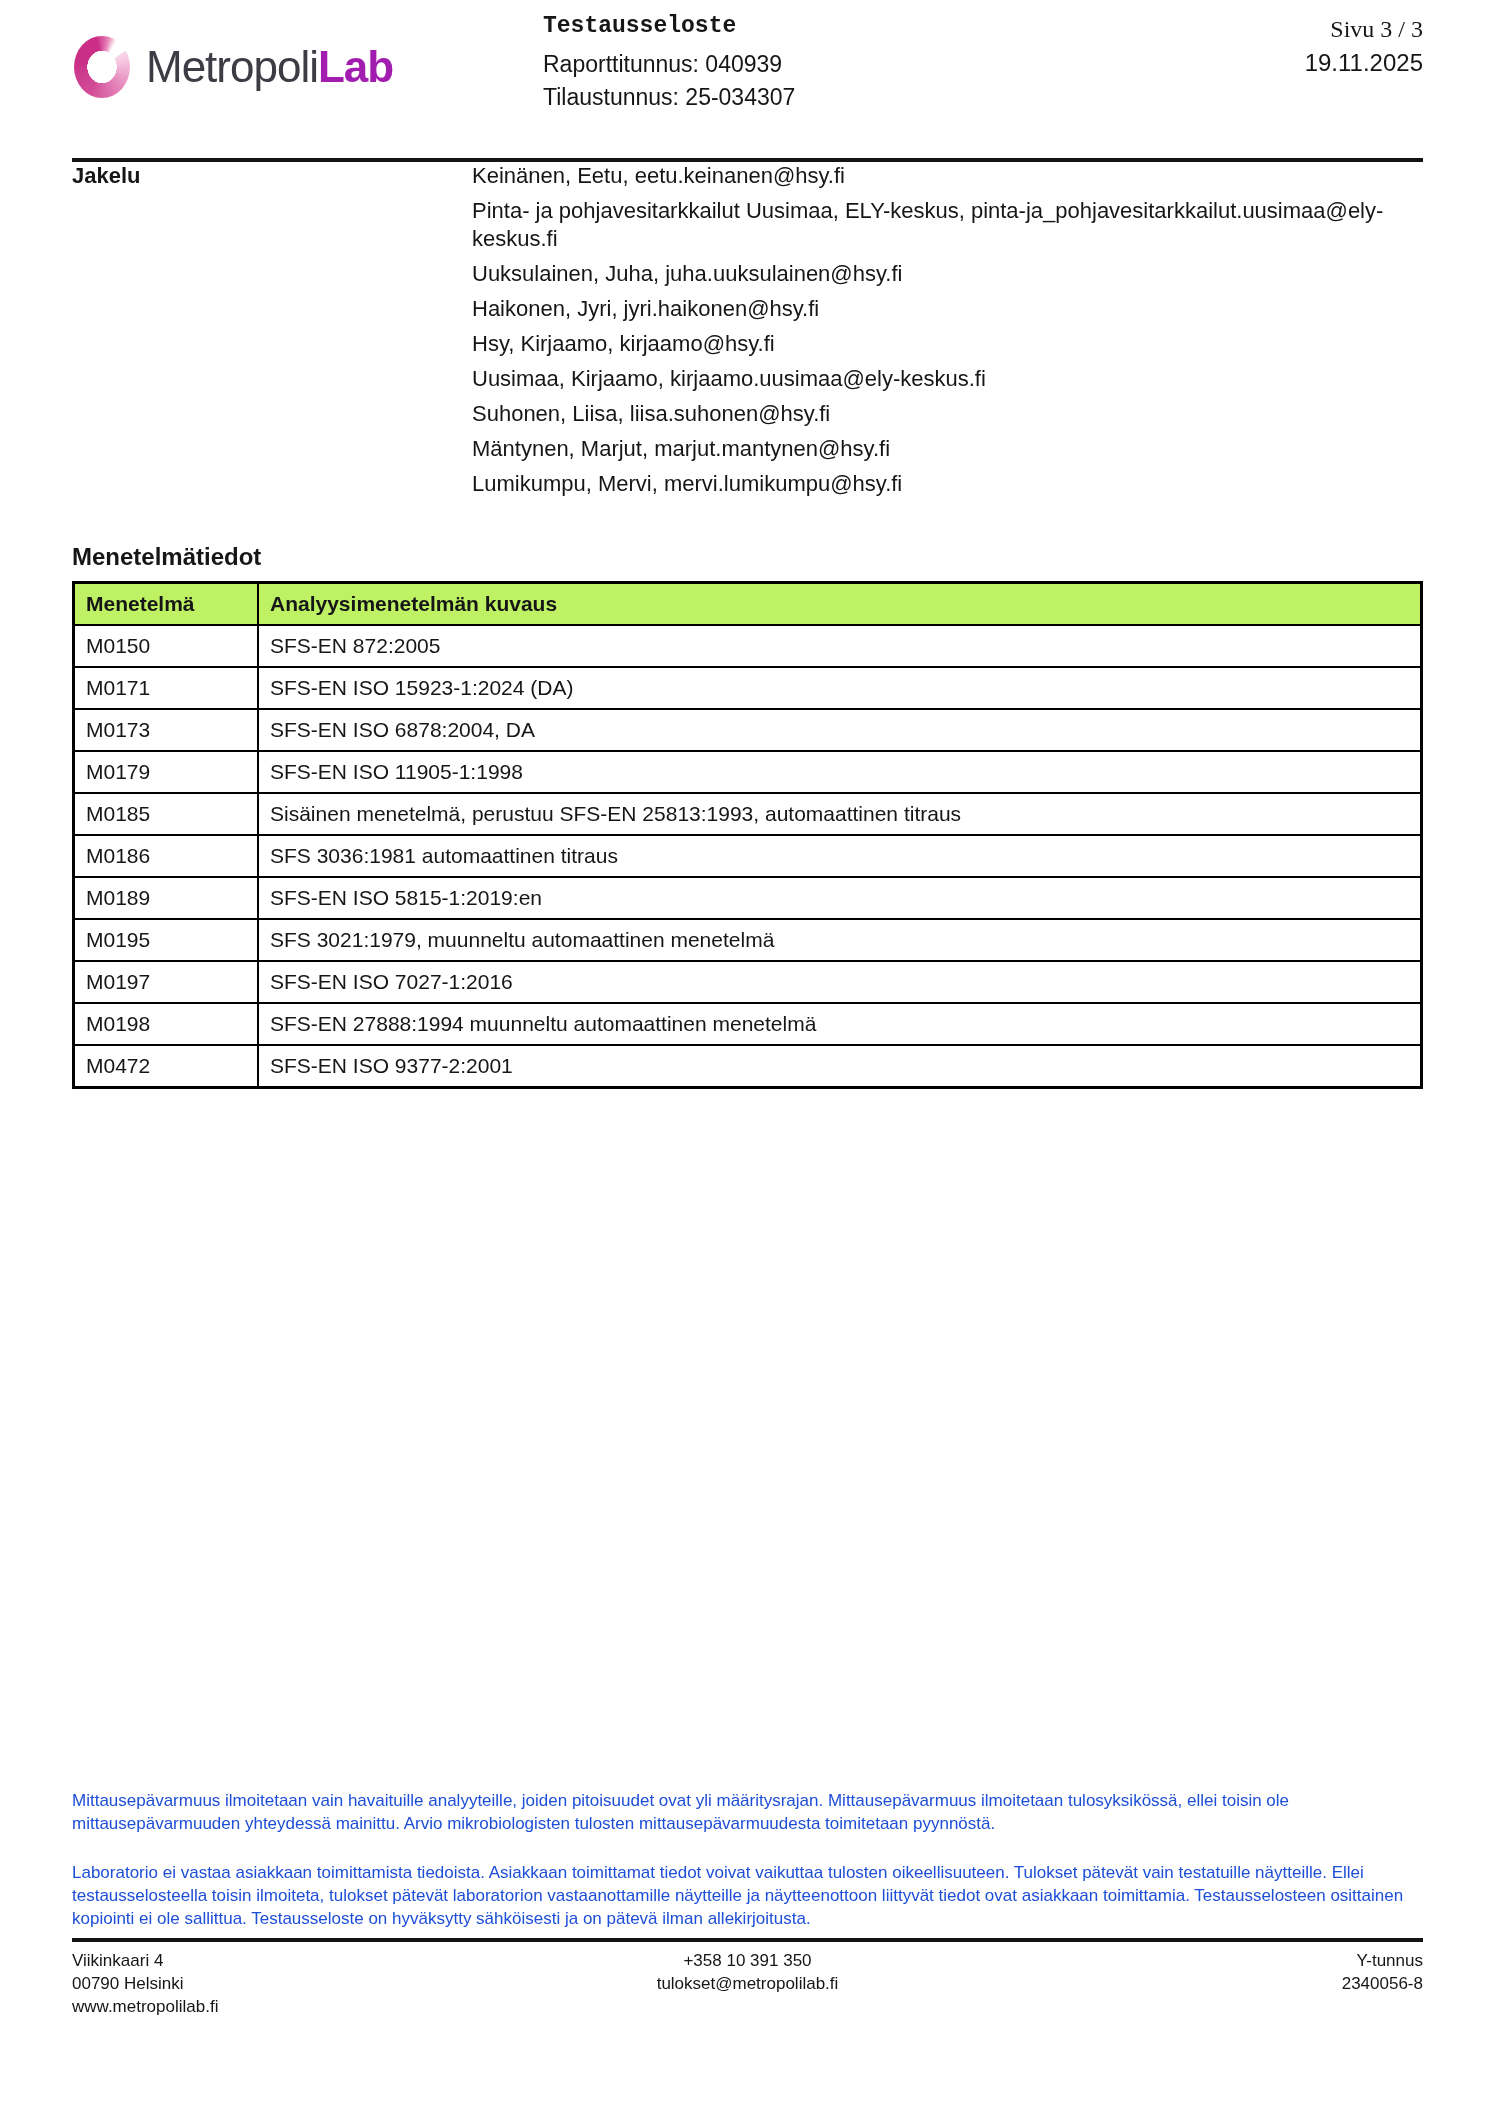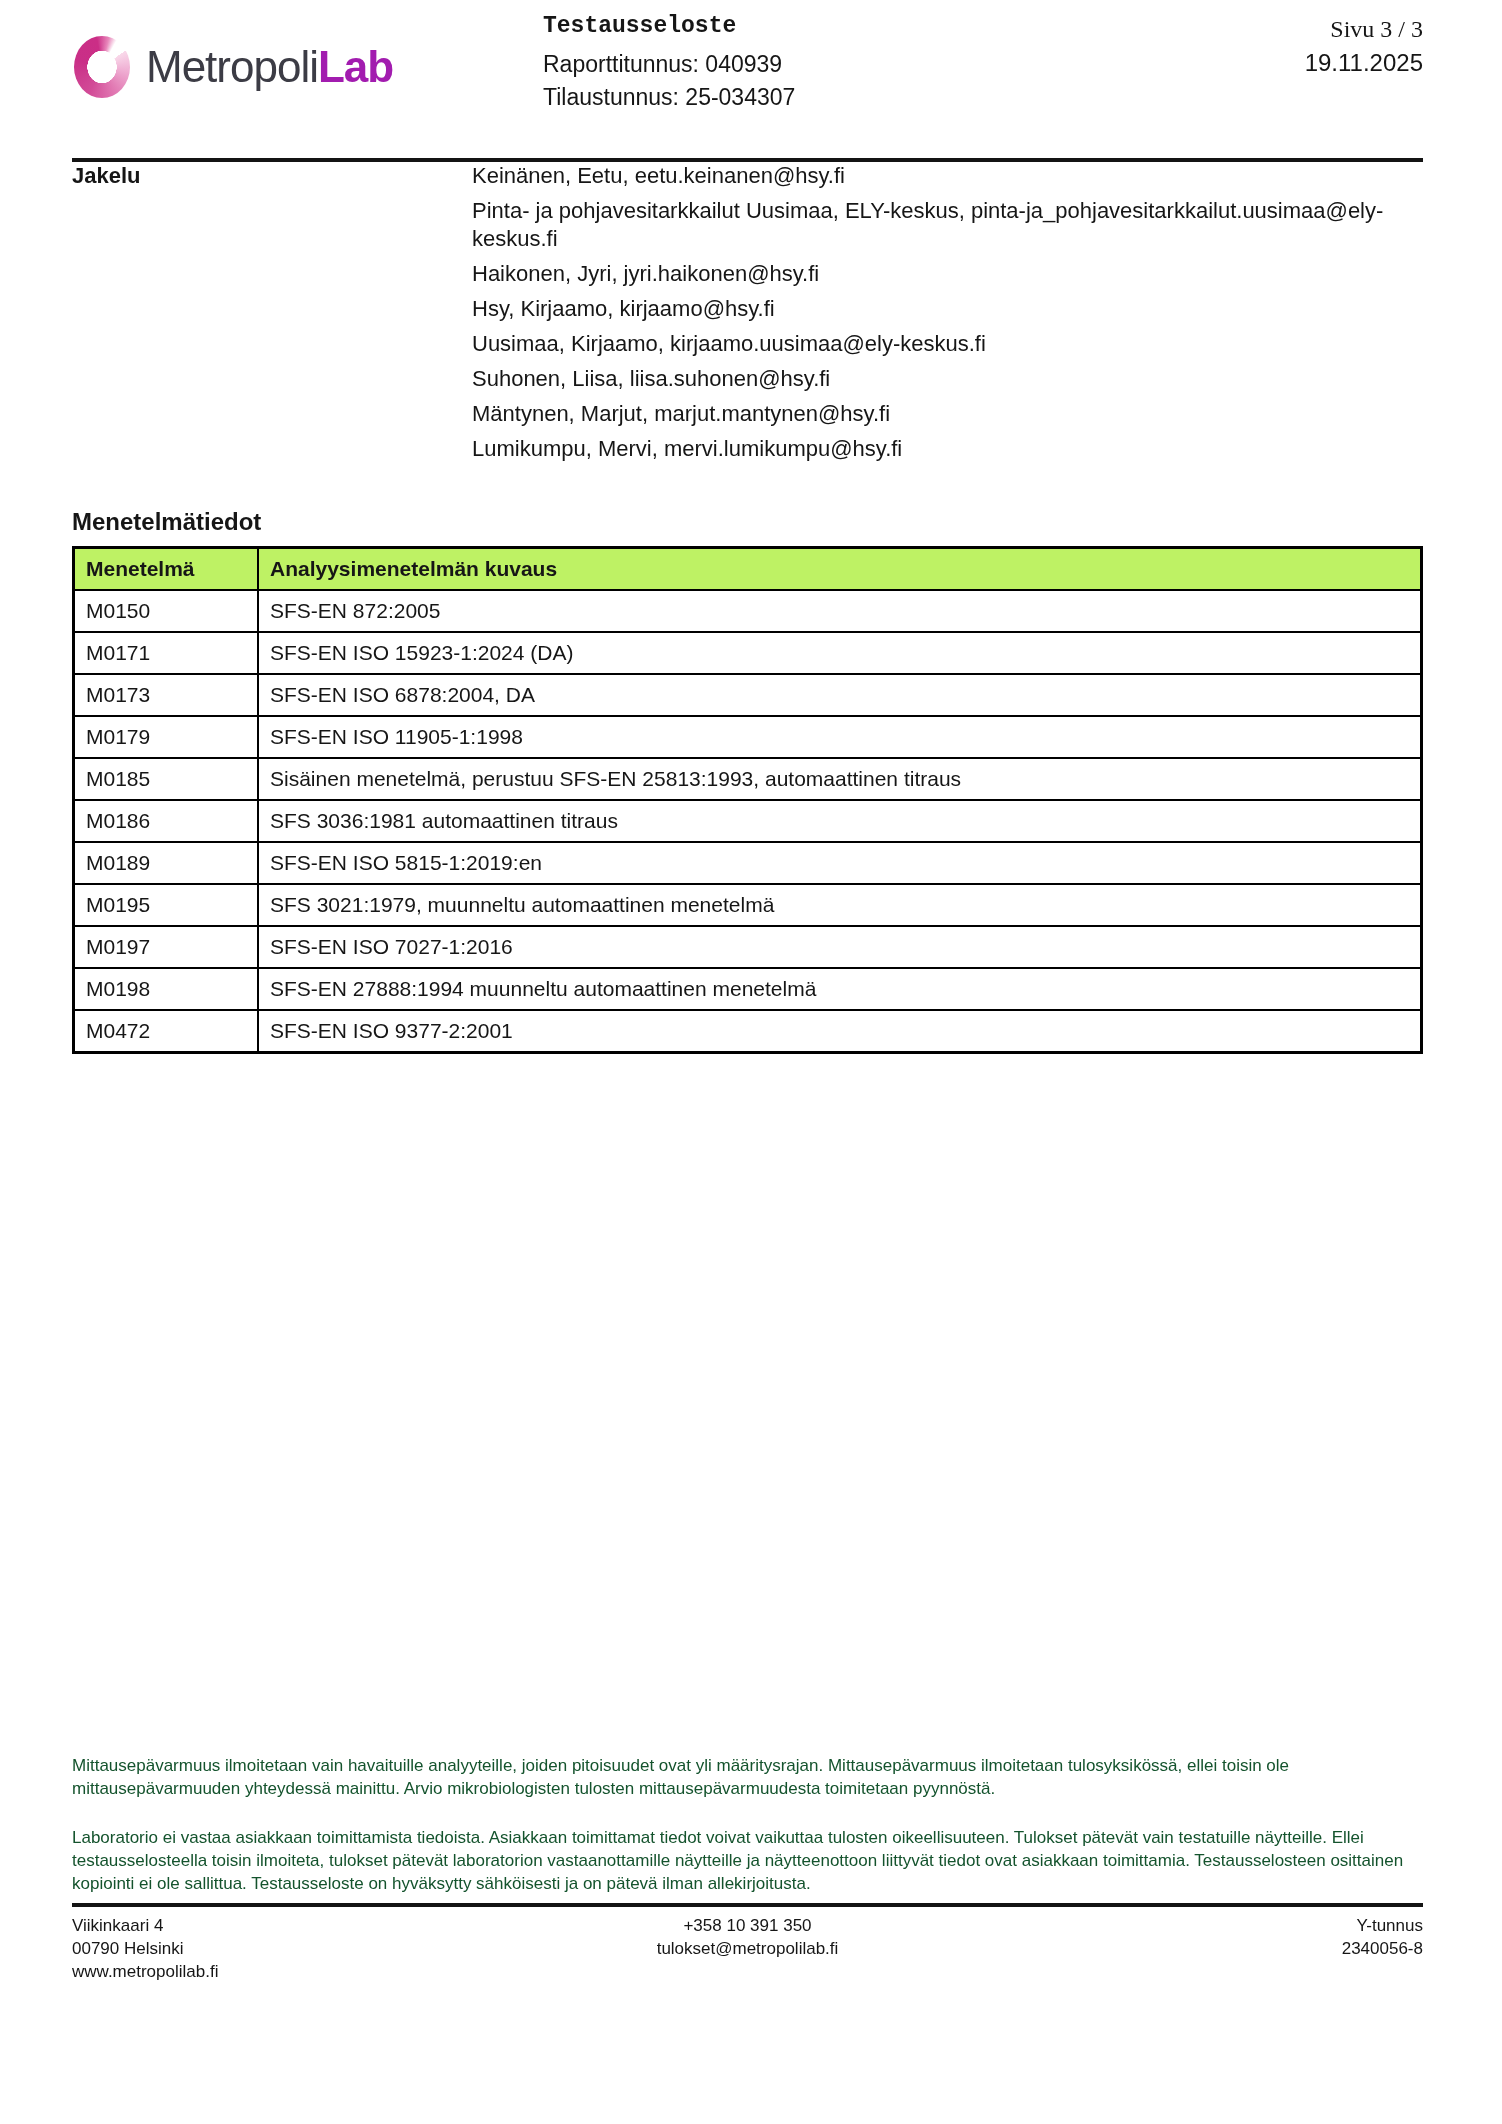--- a/index.html
+++ b/index.html
@@ -72,21 +72,21 @@
     height: 40px;
     padding: 0 8px 0 11px;
     text-align: left;
     vertical-align: middle;
     white-space: nowrap;
   }
   .methods-table th { font-weight: 700; }
   .methods-table th.col-method, .methods-table td.col-method { width: 163px; }
 
   
-  .disclaimers { margin-top: 700px; font-size: 17px; line-height: 23px; color: #14532d; }
+  .disclaimers { margin-top: 700px; font-size: 17px; line-height: 23px; color: #1d4ed8; }
   .disclaimers p { margin: 0; }
   .disclaimers p + p { margin-top: 26px; }
 
   
   .footer {
     margin-top: 8px;
     border-top: 4px solid #141414;
     padding-top: 7px;
     display: flex;
     font-size: 17px;
@@ -115,20 +115,21 @@
       <div class="page-indicator">Sivu 3 / 3</div>
       <div class="date">19.11.2025</div>
     </div>
   </div>
 
   <div class="distribution">
     <div class="dist-label">Jakelu</div>
     <div class="recipient-list">
         <div class="recipient">Keinänen, Eetu, eetu.keinanen@hsy.fi</div>
         <div class="recipient">Pinta- ja pohjavesitarkkailut Uusimaa, ELY-keskus, pinta-ja_pohjavesitarkkailut.uusimaa@ely-keskus.fi</div>
+        <div class="recipient">Uuksulainen, Juha, juha.uuksulainen@hsy.fi</div>
         <div class="recipient">Haikonen, Jyri, jyri.haikonen@hsy.fi</div>
         <div class="recipient">Hsy, Kirjaamo, kirjaamo@hsy.fi</div>
         <div class="recipient">Uusimaa, Kirjaamo, kirjaamo.uusimaa@ely-keskus.fi</div>
         <div class="recipient">Suhonen, Liisa, liisa.suhonen@hsy.fi</div>
         <div class="recipient">Mäntynen, Marjut, marjut.mantynen@hsy.fi</div>
         <div class="recipient">Lumikumpu, Mervi, mervi.lumikumpu@hsy.fi</div>
       </div>
   </div>
 
   <div class="methods-heading">Menetelmätiedot</div>

